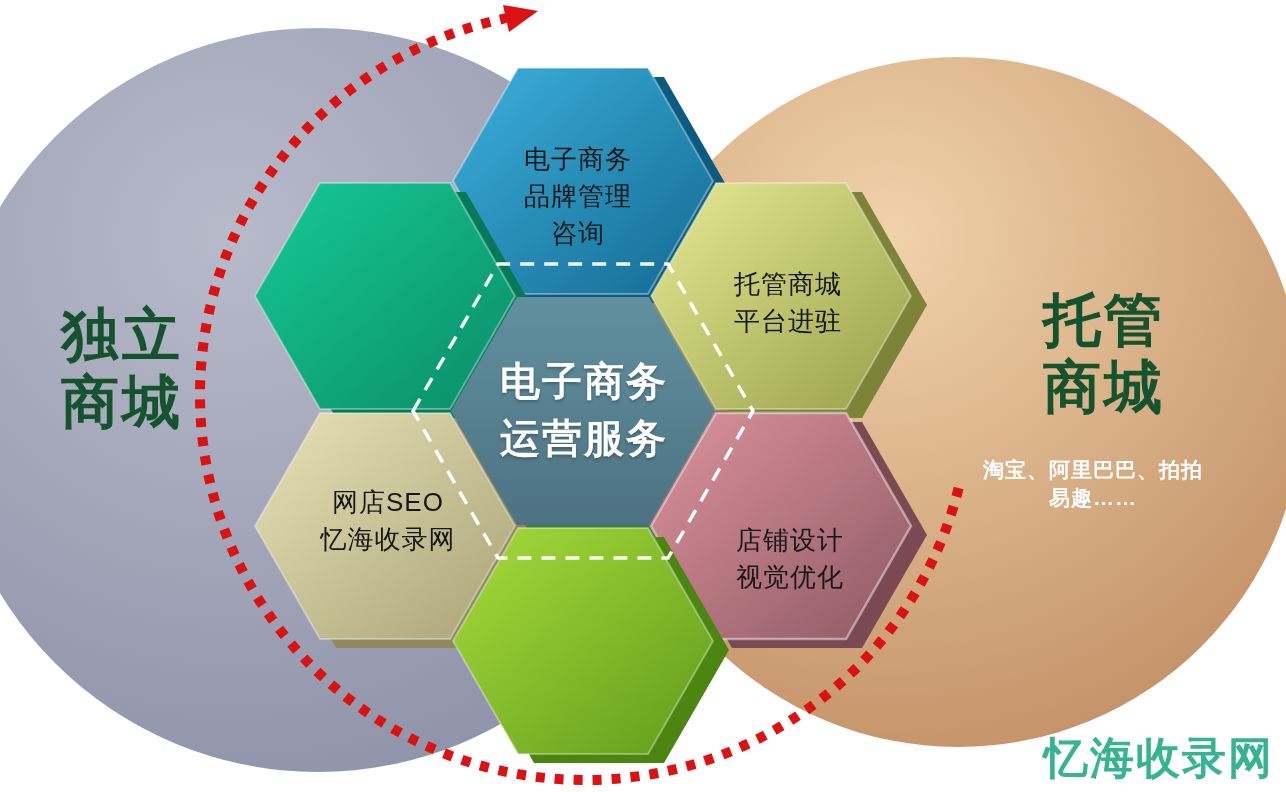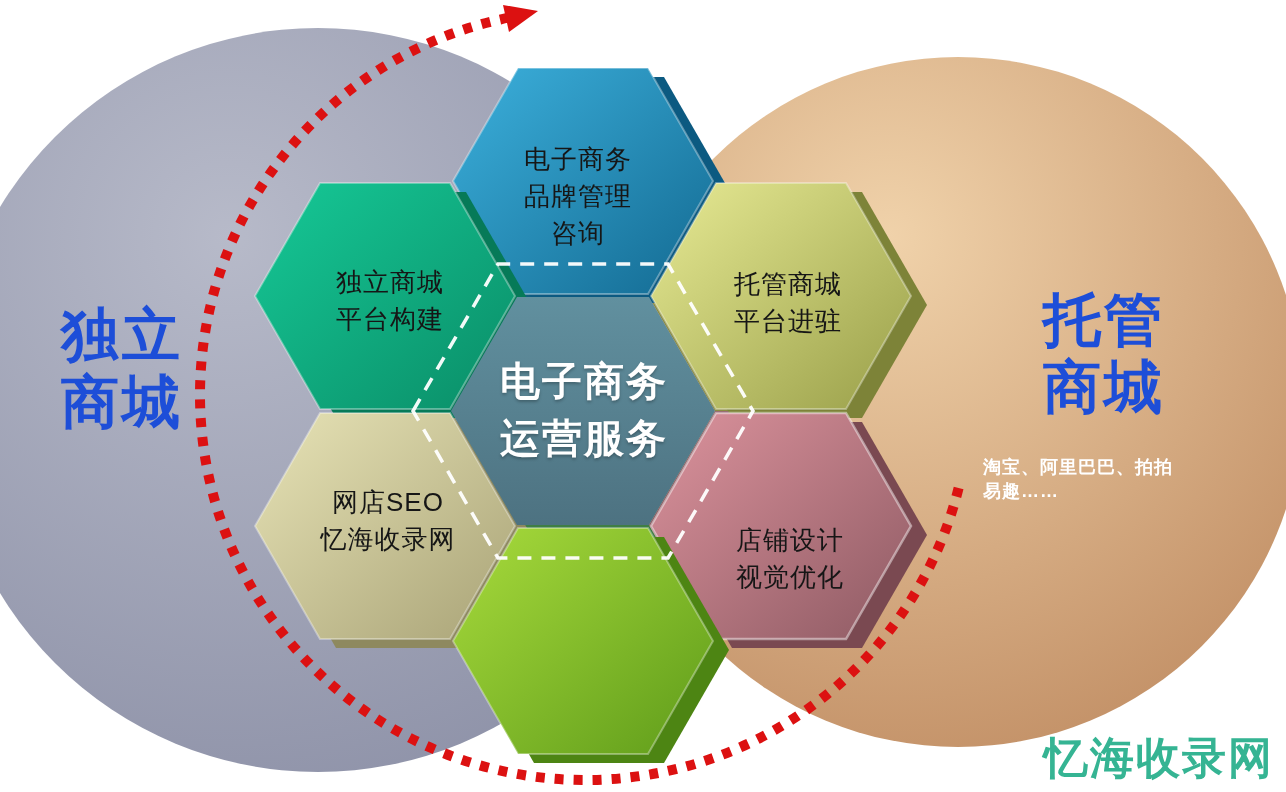--- a/index.html
+++ b/index.html
@@ -9,24 +9,24 @@
   }
   .stage{position:relative;width:1286px;height:792px;}
   .stage > svg{position:absolute;left:0;top:0;}
   .label{
     position:absolute;white-space:pre-line;text-align:center;
     transform:translate(-50%,-50%);
   }
   .hex-label{font-size:26px;line-height:1.42;color:#161616;letter-spacing:1px;}
   .center-label{font-size:40px;font-weight:bold;color:#ffffff;line-height:1.42;letter-spacing:2px;
     text-shadow:0 2px 3px rgba(0,0,0,0.25);}
-  .circle-label{font-size:58px;font-weight:bold;color:#1d4ed8;line-height:1.16;letter-spacing:3px;}
+  .circle-label{font-size:58px;font-weight:bold;color:#14532d;line-height:1.16;letter-spacing:3px;}
   .sub-label{
-    position:absolute;white-space:pre-line;text-align:left;transform:none;
-    font-size:18px;font-weight:bold;color:#ffffff;line-height:1.32;letter-spacing:1px;
+    position:absolute;white-space:pre-line;text-align:center;transform:none;
+    font-size:21px;font-weight:bold;color:#ffffff;line-height:1.32;letter-spacing:1px;
   }
   .watermark{
     position:absolute;right:12px;bottom:4px;
     font-size:44px;font-weight:bold;letter-spacing:2px;
   }
 </style>
 </head>
 <body>
 
 <div class="stage">
@@ -121,22 +121,20 @@
 
   <div class="label circle-label" style="left:1104px;top:353px;">托管
 商城</div>
 
   <div class="sub-label" style="left:983px;top:456px;">淘宝、阿里巴巴、拍拍
 易趣……</div>
 
   <div class="label hex-label" style="left:578px;top:196px;">电子商务
 品牌管理
 咨询</div>
-  <div class="label hex-label" style="left:390px;top:301px;">独立商城
-平台构建</div>
   <div class="label hex-label" style="left:788px;top:303px;">托管商城
 平台进驻</div>
   <div class="label hex-label" style="left:388px;top:521px;">网店SEO
 忆海收录网</div>
   <div class="label hex-label" style="left:790px;top:527px;margin-top:32px;">店铺设计
 视觉优化</div>
 
   <div class="label center-label" style="left:584px;top:410px;">电子商务
 运营服务</div>
 

